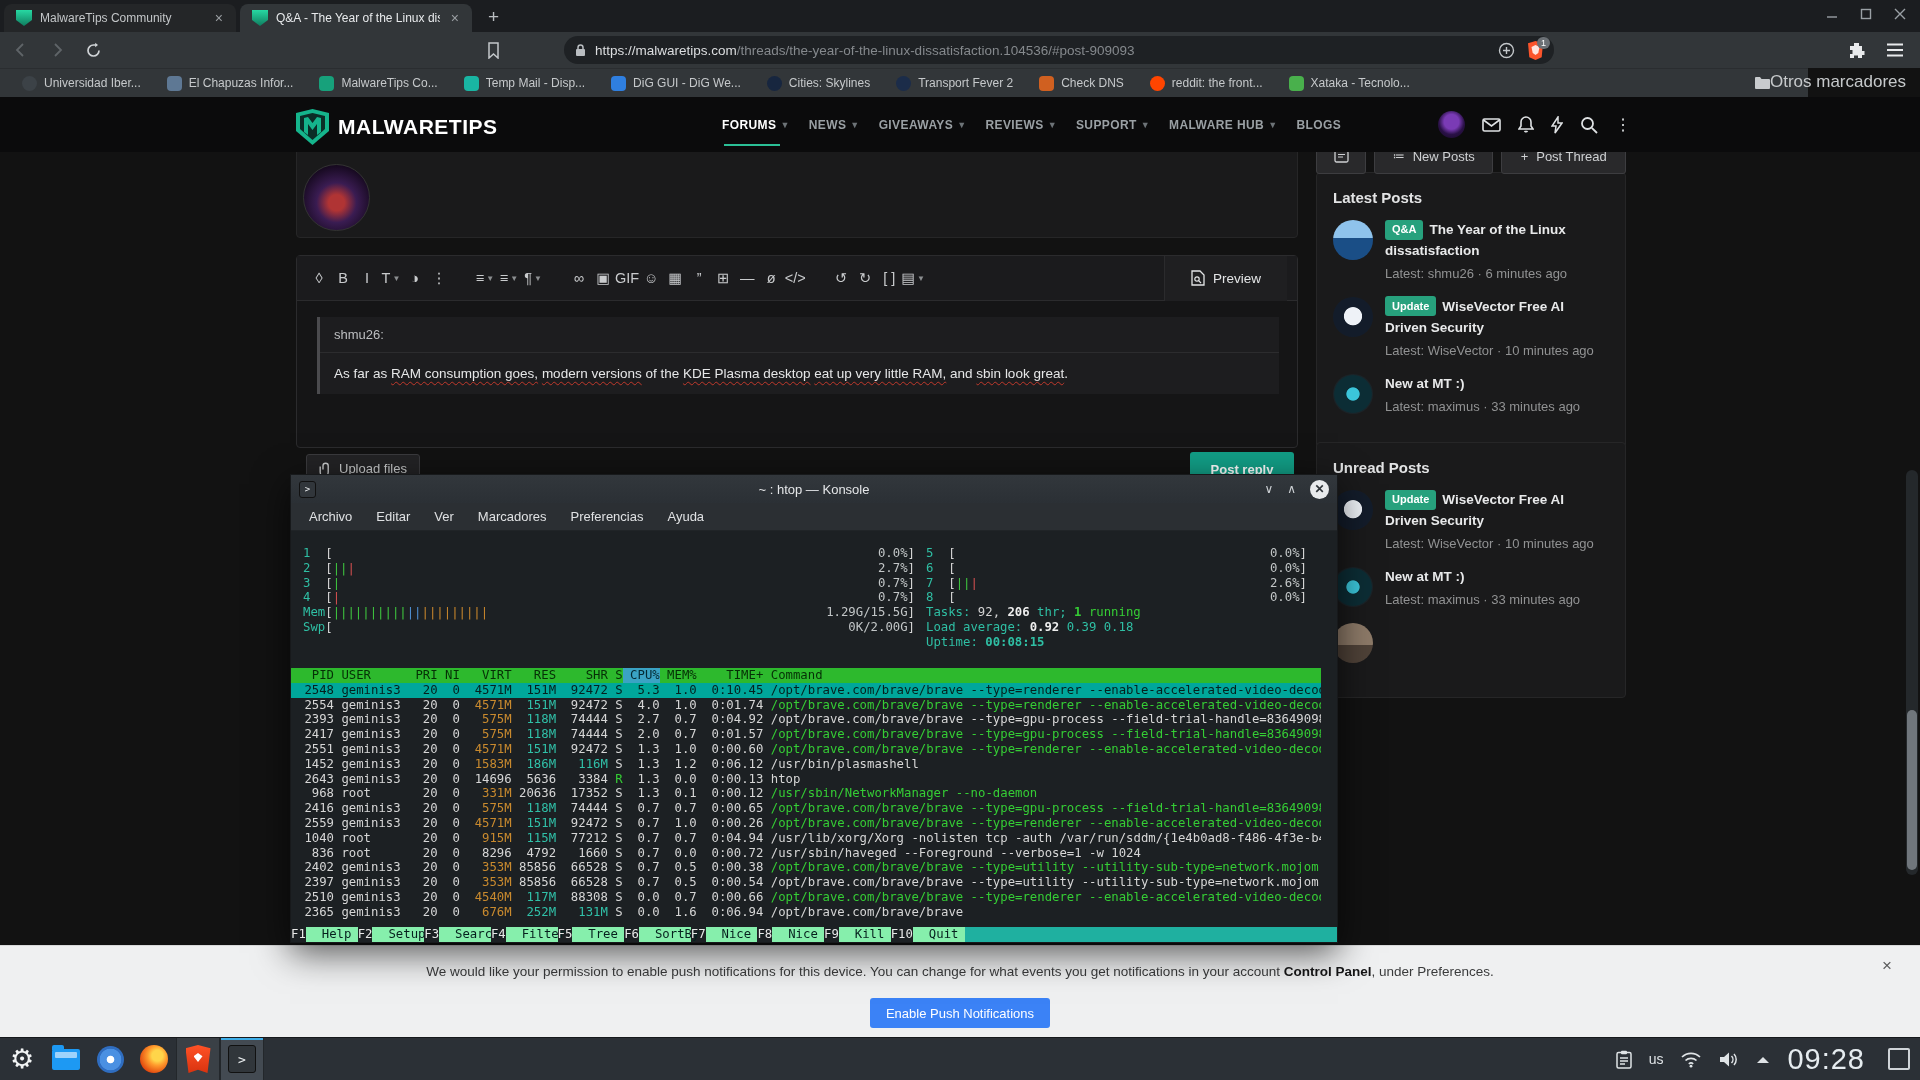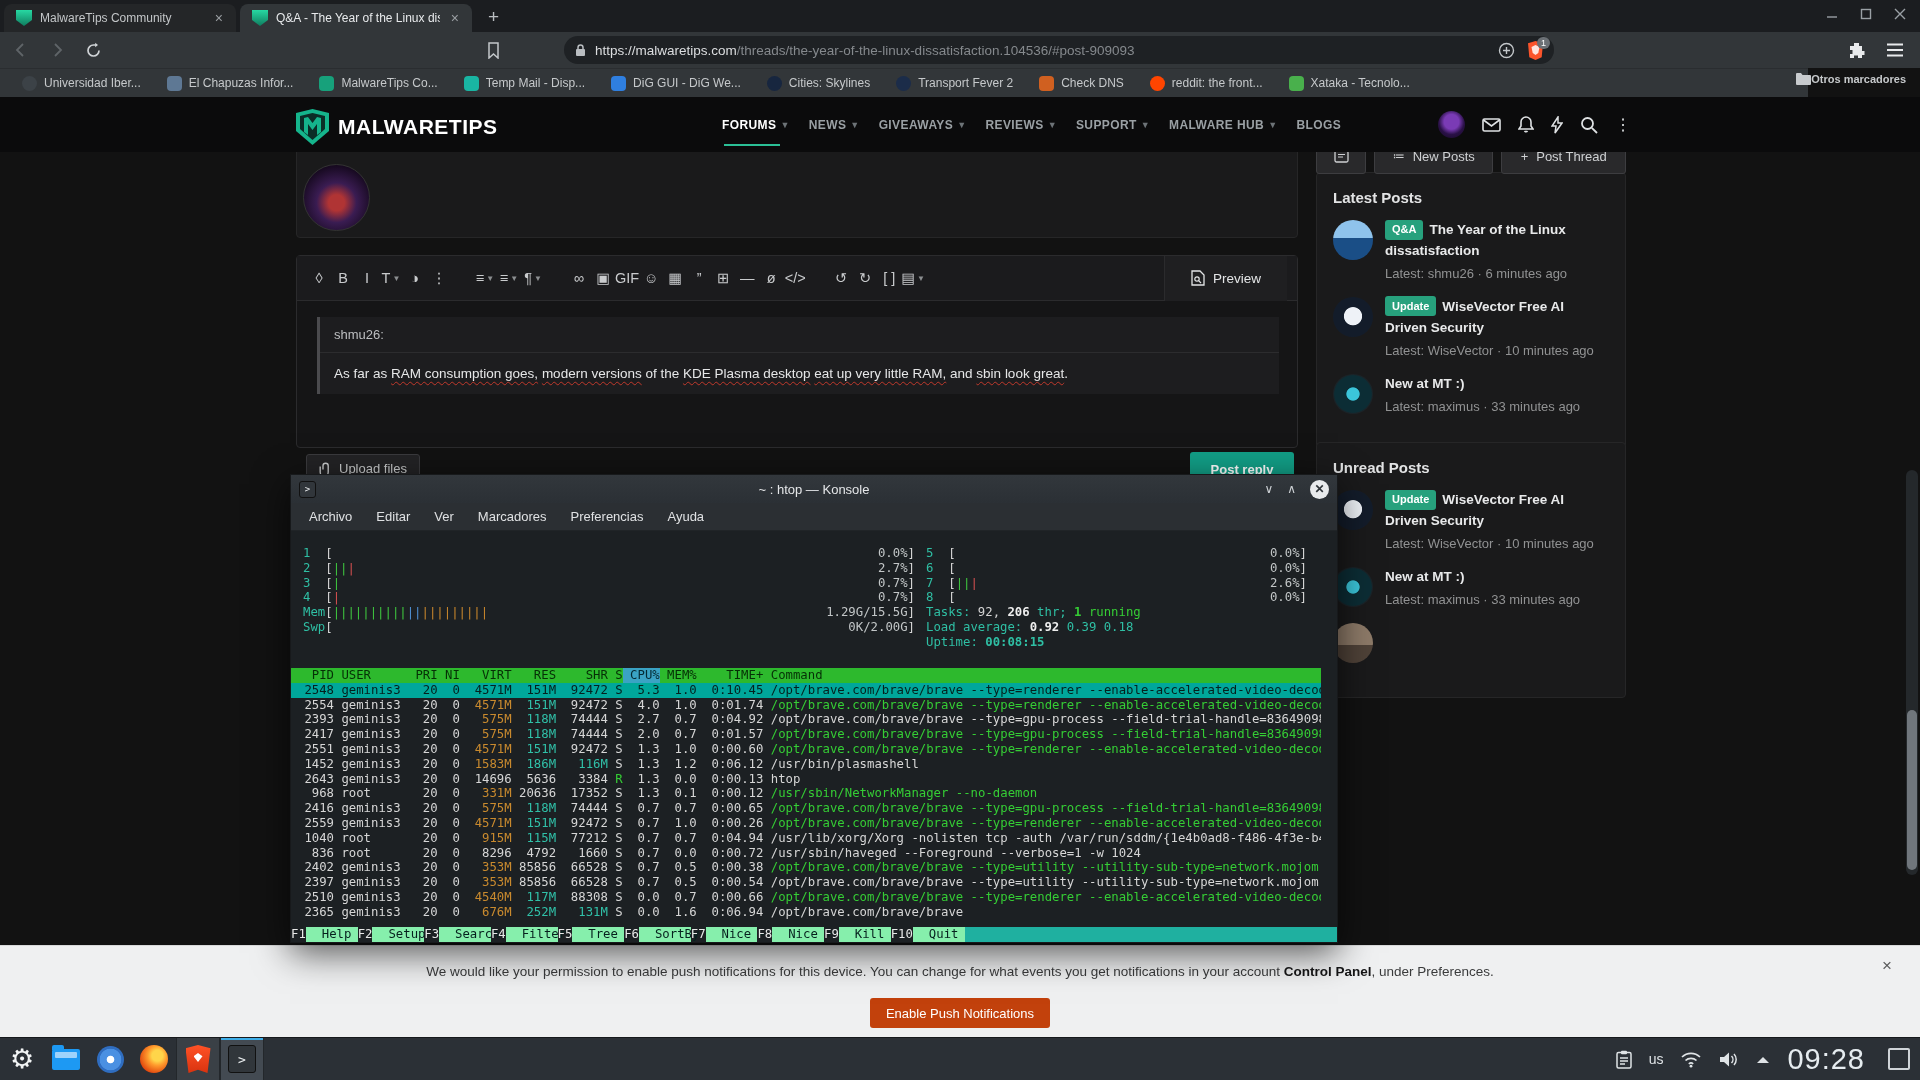--- a/index.html
+++ b/index.html
@@ -26,21 +26,21 @@
   #urlbar{height:28px;width:990px;margin-left:56px;background:#1e2124;border-radius:14px;
     display:flex;align-items:center;padding:0 10px;gap:8px;}
   #urlbar .host{color:#dcdee0;font-size:13.5px;}
   #urlbar .path{color:#85898d;font-size:13.5px;white-space:nowrap;overflow:hidden;}
   .badge1{position:absolute;top:-4px;right:-6px;background:#6b7075;color:#fff;font-size:9px;
     border-radius:7px;padding:1px 4px;}
   #bookmarksbar{left:0;top:68px;width:1808px;height:29px;background:#323639;display:flex;
     align-items:center;padding-left:12px;gap:6px;border-top:1px solid #2a2d30;}
   .bm{display:flex;align-items:center;gap:7px;color:#c6c9cb;font-size:12px;padding:3px 10px;border-radius:6px;}
   .bmico{width:15px;height:15px;border-radius:4px;flex:none;}
-  #otherbm{position:absolute;right:14px;top:72px;display:flex;align-items:center;color:#c6c9cb;font-size:11px;font-weight:bold;}
+  #otherbm{position:absolute;right:14px;top:72px;display:flex;align-items:center;color:#c6c9cb;font-size:17px;}
 
   
   #siteheader{left:0;top:97px;width:1920px;height:55px;background:#0b0b0c;z-index:2;}
   #logo{position:absolute;left:296px;top:12px;display:flex;align-items:center;gap:9px;}
   #logo .word{color:#fff;font-weight:bold;font-size:21px;letter-spacing:.5px;}
   #mainnav{position:absolute;left:722px;top:0;height:55px;display:flex;align-items:center;gap:19px;}
   .navitem{color:#9aa0a4;font-size:12px;font-weight:bold;letter-spacing:.4px;display:flex;align-items:center;gap:4px;height:55px;position:relative;}
   .navitem .caret{color:#6d7377;font-size:9px;}
   .navitem.active{color:#fff;}
   .navitem.active:after{content:"";position:absolute;left:2px;right:10px;bottom:6px;height:2px;background:#2bbf96;}
@@ -132,21 +132,21 @@
   .flabel{background:#86efac;color:#06211e;width:7ch;padding-left:16px;}
   #ffill{flex:1;background:#1fb0a0;}
   #kscroll{position:absolute;right:2px;top:470px;width:12px;height:405px;background:#24282b;border-radius:6px;z-index:6;}
   #kscrollhandle{position:absolute;left:1px;width:10px;top:240px;height:160px;background:#70767c;border-radius:5px;}
 
   
   #notify{left:0;top:945px;width:1920px;height:92px;background:#eff0f1;z-index:4;border-top:1px solid #d8d9da;}
   #notifytext{position:absolute;left:0;right:0;top:18px;text-align:center;color:#3a3b3c;font-size:13.5px;}
   #notifytext b{color:#161617;}
   #notifyclose{position:absolute;right:28px;top:10px;color:#5b5c5d;font-size:17px;}
-  #notifybtn{position:absolute;left:870px;top:52px;width:180px;height:30px;background:#c2410c;border-radius:3px;
+  #notifybtn{position:absolute;left:870px;top:52px;width:180px;height:30px;background:#3b82f6;border-radius:3px;
     color:#fff;font-size:13px;display:flex;align-items:center;justify-content:center;}
 
   
   #taskbar{left:0;top:1037px;width:1920px;height:43px;background:#2b3036;z-index:10;border-top:1px solid #16191c;
     display:flex;align-items:center;}
   .tbicon{width:44px;height:43px;display:flex;align-items:center;justify-content:center;}
   .tbtask{background:#3a4046;border-left:1px solid #23272b;border-right:1px solid #23272b;}
   .tbtask.focused{background:#434a52;box-shadow:inset 0 2px 0 #3daee9;}
   #launcher{color:#f2f4f5;font-size:27px;}
   .folder{width:28px;height:21px;background:#1d99f3;border-radius:2px;position:relative;}

